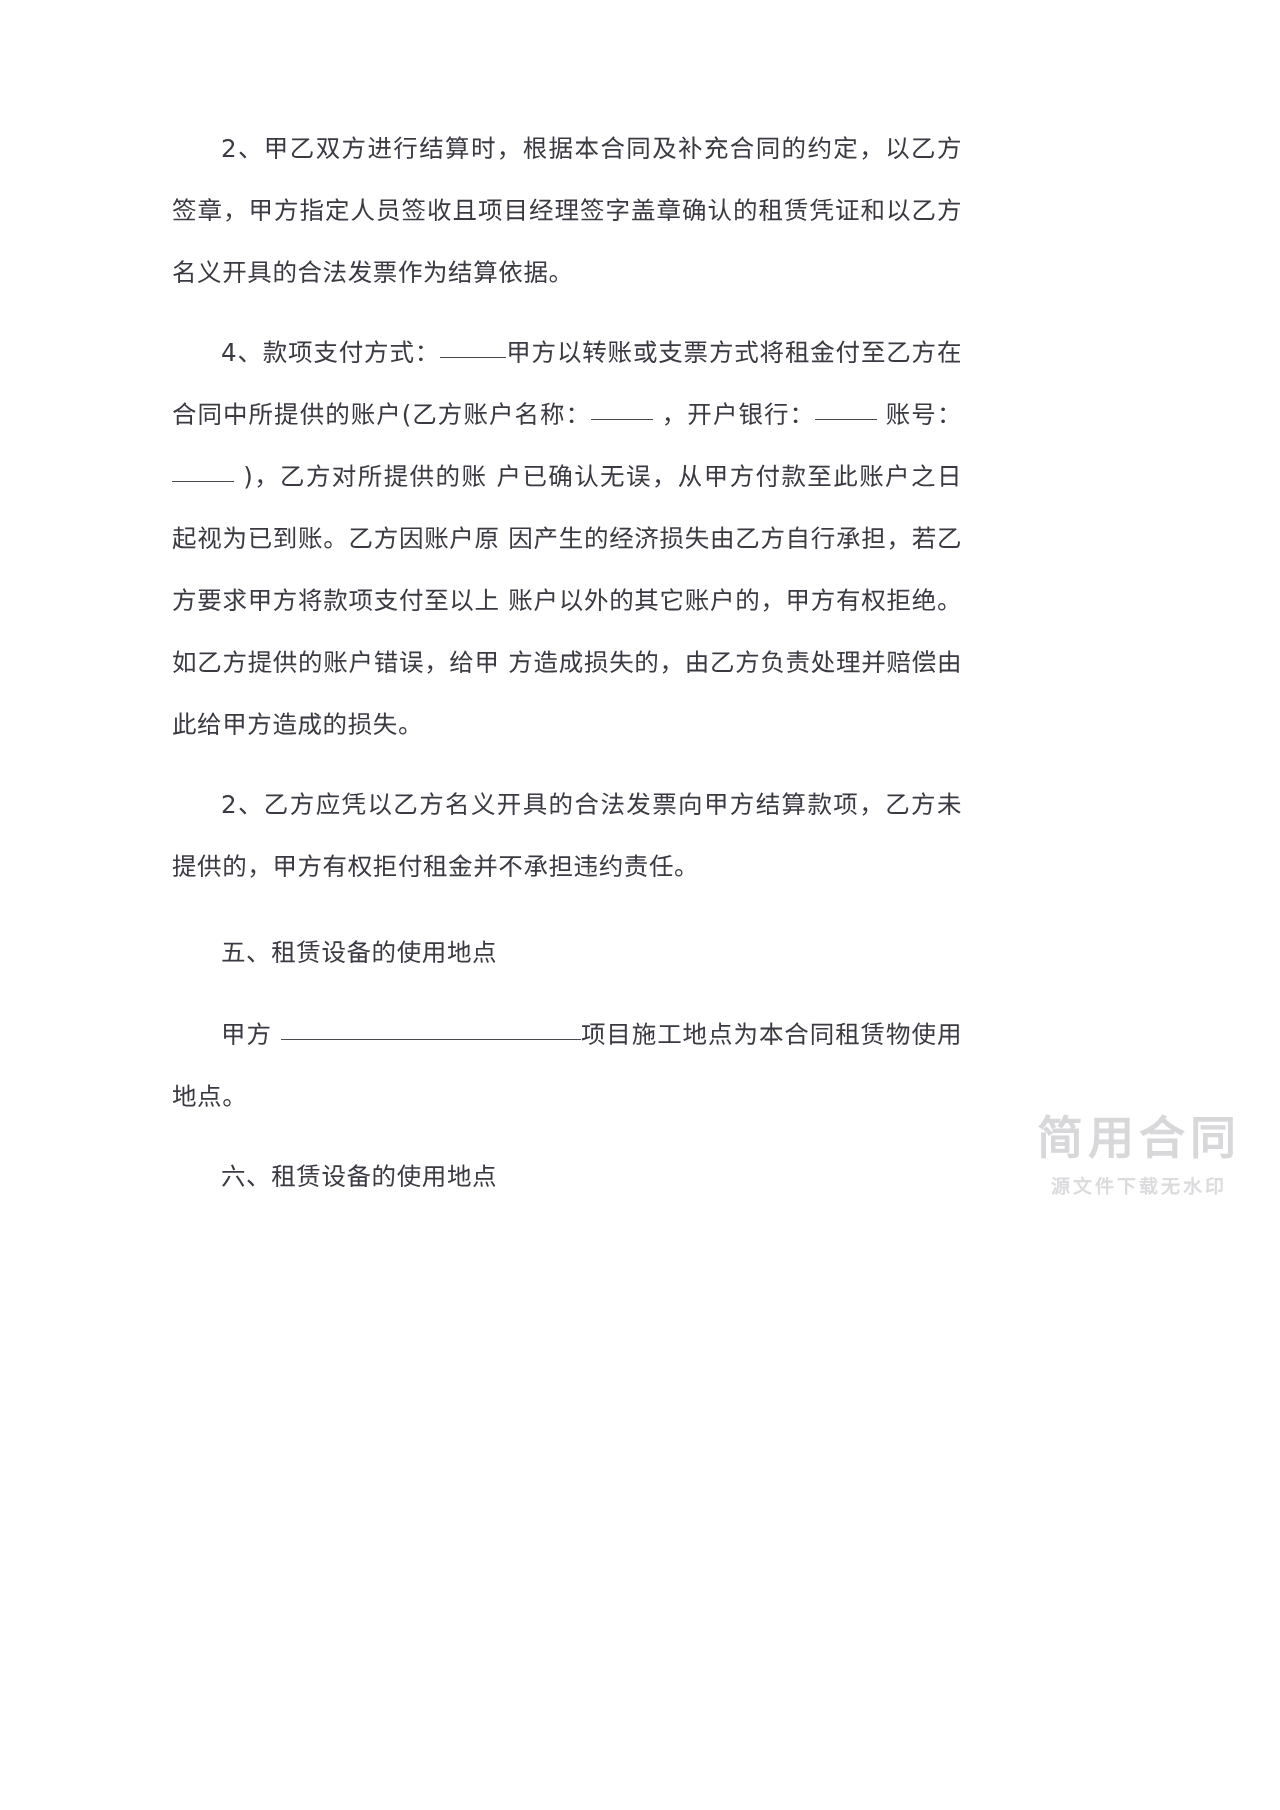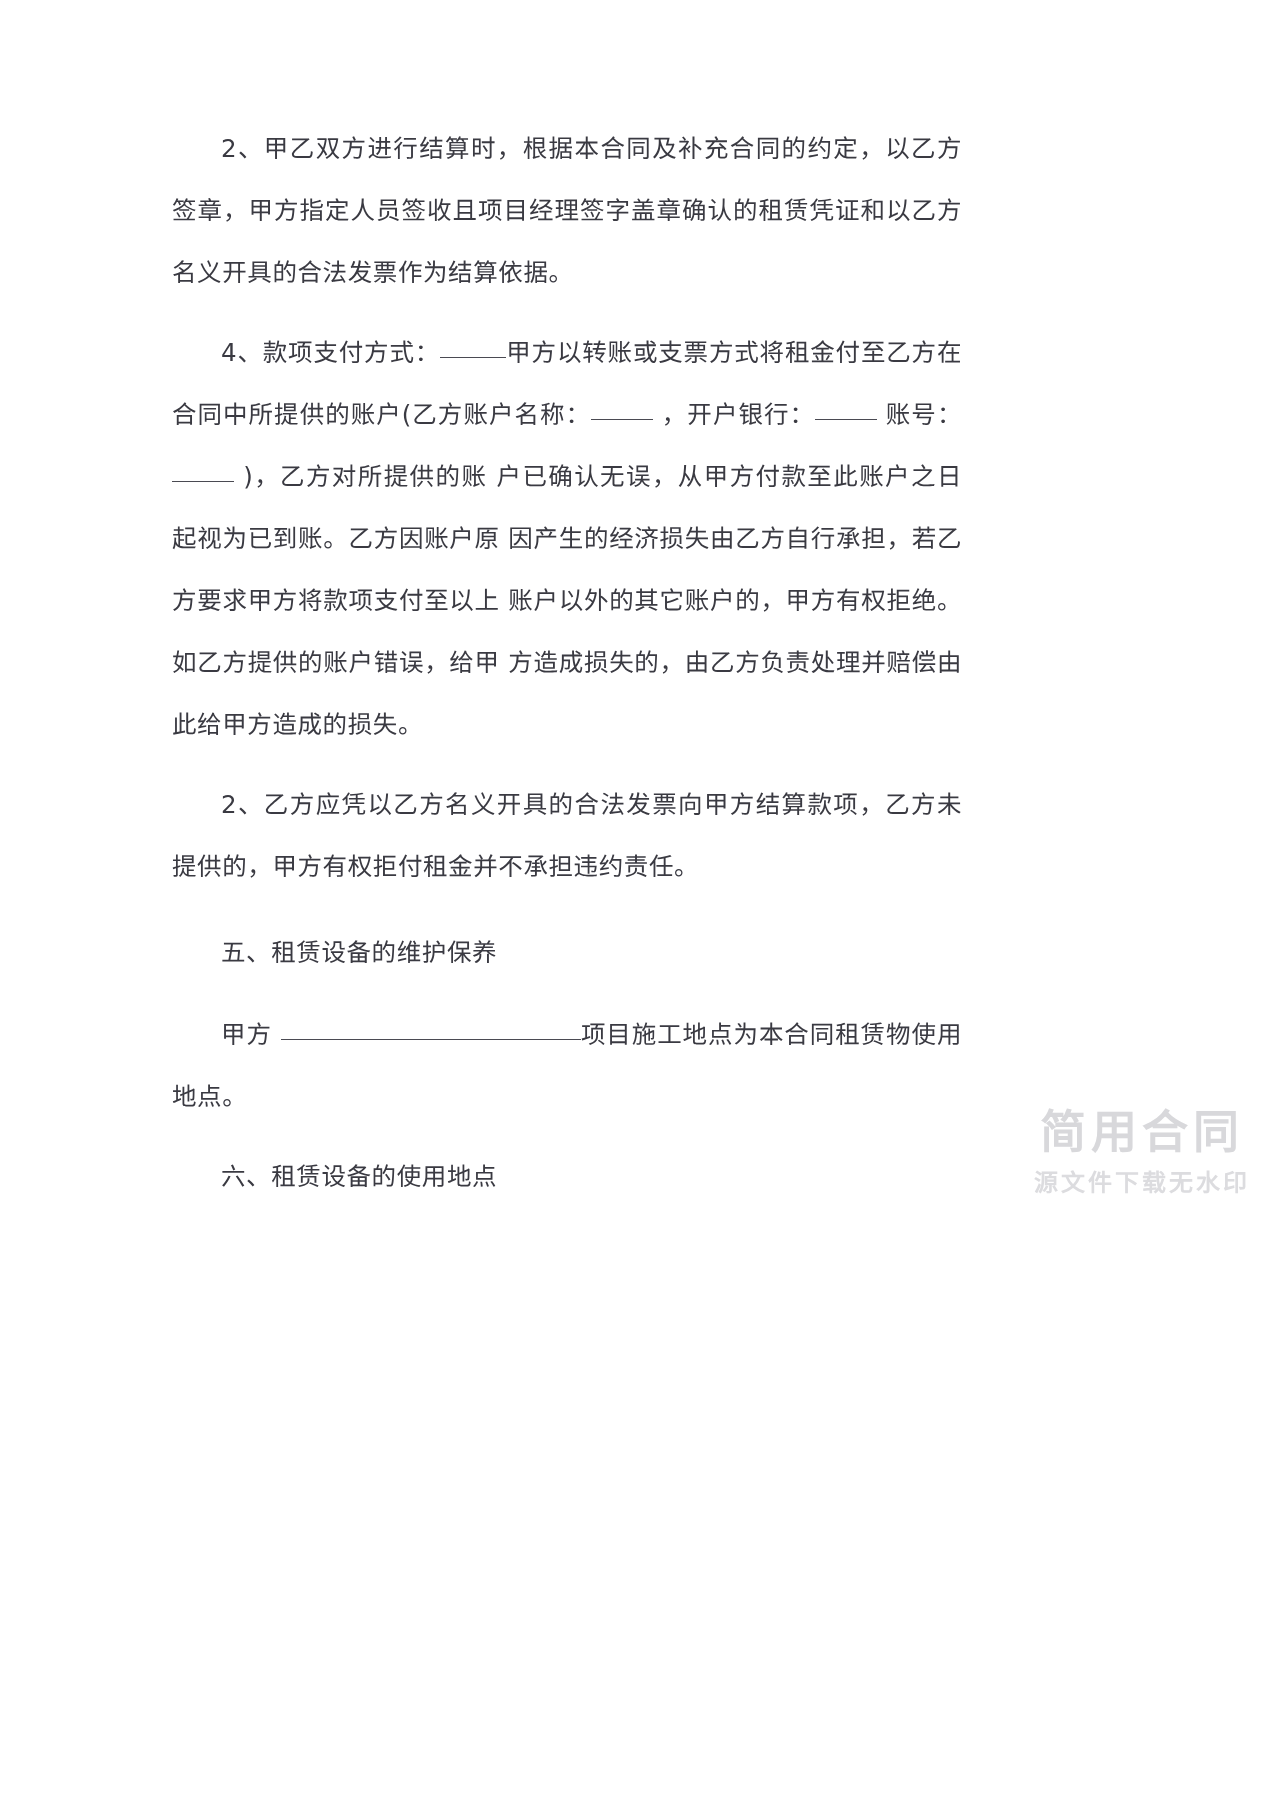--- a/index.html
+++ b/index.html
@@ -50,58 +50,58 @@
     border-bottom: 1.6px solid #4a4a52;
     vertical-align: 3px;
   }
   .blank.w-short { width: 62px; }
   .blank.w-mid   { width: 66px; }
   .blank.w-long  { width: 300px; }
 
   
   .watermark {
     position: absolute;
-    right: 30px;
+    right: 39px;
     bottom: 218px;
     text-align: center;
     user-select: none;
     pointer-events: none;
   }
   .wm-main {
     font-size: 46px;
     font-weight: 700;
     color: #d8d8db;
     letter-spacing: 5px;
     line-height: 1.15;
     font-family: "DejaVu Sans", "Liberation Sans", sans-serif;
   }
   .wm-sub {
     margin-top: 10px;
-    font-size: 24px;
+    font-size: 19px;
     font-weight: 700;
     color: #dcdcdf;
     letter-spacing: 3px;
     line-height: 1.2;
   }
 </style>
 </head>
 <body>
 
 <div class="page">
 
   <div class="content">
 
     <p class="para indent">2、甲乙双方进行结算时，根据本合同及补充合同的约定，以乙方签章，甲方指定人员签收且项目经理签字盖章确认的租赁凭证和以乙方名义开具的合法发票作为结算依据。</p>
 
 
     <p class="para indent"><span>4、款项支付方式：</span><span class="blank w-mid"></span><span>甲方以转账或支票方式将租金付至乙方在合同中所提供的账户(乙方账户名称：</span><span class="blank w-short"></span><span> ，开户银行：</span><span class="blank w-short"></span><span> 账号：</span><span class="blank w-short"></span><span> )，乙方对所提供的账 户已确认无误，从甲方付款至此账户之日起视为已到账。乙方因账户原 因产生的经济损失由乙方自行承担，若乙方要求甲方将款项支付至以上 账户以外的其它账户的，甲方有权拒绝。如乙方提供的账户错误，给甲 方造成损失的，由乙方负责处理并赔偿由此给甲方造成的损失。</span></p>
 
     <p class="para indent gap-lg">2、乙方应凭以乙方名义开具的合法发票向甲方结算款项，乙方未提供的，甲方有权拒付租金并不承担违约责任。</p>
 
-    <p class="para heading">五、租赁设备的维护保养</p>
+    <p class="para heading">五、租赁设备的使用地点</p>
 
     <p class="para indent"><span>甲方 </span><span class="blank w-long"></span><span>项目施工地点为本合同租赁物使用地点。</span></p>
 
     <p class="para heading">六、租赁设备的使用地点</p>
 
 
   </div>
 
   <div class="watermark">
     <div class="wm-main">简用合同</div>

